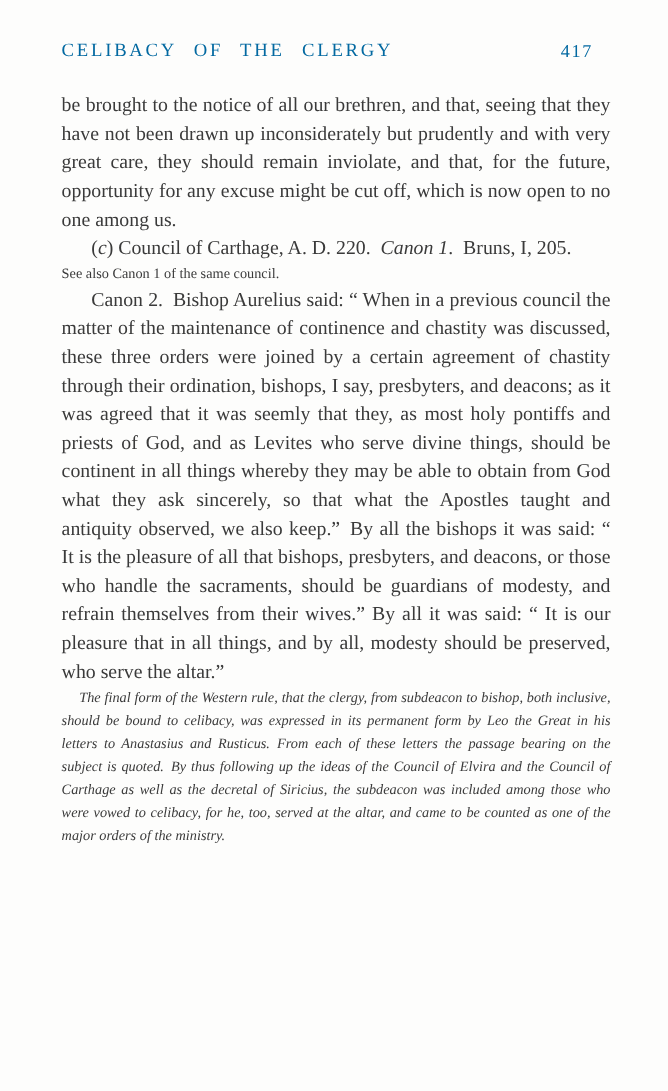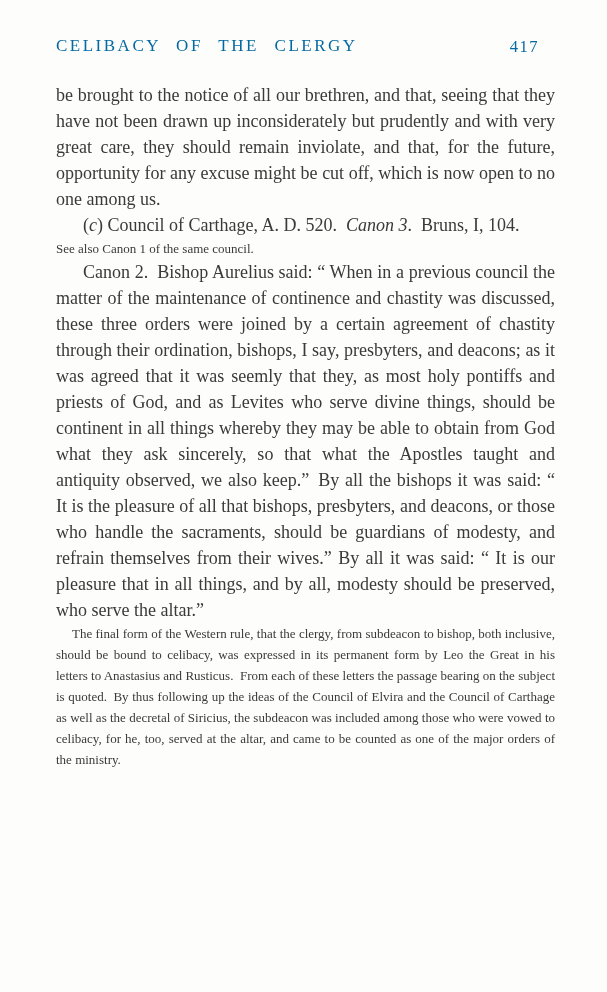--- a/index.html
+++ b/index.html
@@ -49,36 +49,37 @@
   }
   .indent {
     text-indent: 27px;
   }
   .small {
     font-size: 13px;
     line-height: 21px;
   }
   .small-indent {
     text-indent: 16px;
+    font-style: italic;
   }
   .gap-sm { margin-top: 6px; }
   .gap-md { margin-top: 11px; }
   .gap-lg { margin-top: 24px; }
   .text-block i {
     font-style: italic;
   }
 </style>
 </head>
 <body>
 
 <div class="page">
   <header class="running-head">
     <span class="head-title">CELIBACY OF THE CLERGY</span>
     <span class="folio">417</span>
   </header>
   <main class="text-block">
       <p class="body"><span>be brought to the notice of all our brethren, and that, seeing that they have not been drawn up inconsiderately but prudently and with very great care, they should remain inviolate, and that, for the future, opportunity for any excuse might be cut off, which is now open to no one among us.</span></p>
-      <p class="body indent gap-md"><span>(</span><i>c</i><span>) Council of Carthage, A. D. 520. </span><i>Canon 3</i><span>. Bruns, I, 104.</span></p>
+      <p class="body indent gap-md"><span>(</span><i>c</i><span>) Council of Carthage, A. D. 220. </span><i>Canon 1</i><span>. Bruns, I, 205.</span></p>
       <p class="small gap-sm"><span>See also Canon 1 of the same council.</span></p>
       <p class="body indent gap-md"><span>Canon 2. Bishop Aurelius said: “ When in a previous council the matter of the maintenance of continence and chastity was discussed, these three orders were joined by a certain agreement of chastity through their ordination, bishops, I say, presbyters, and deacons; as it was agreed that it was seemly that they, as most holy pontiffs and priests of God, and as Levites who serve divine things, should be continent in all things whereby they may be able to obtain from God what they ask sincerely, so that what the Apostles taught and antiquity observed, we also keep.” By all the bishops it was said: “ It is the pleasure of all that bishops, presbyters, and deacons, or those who handle the sacraments, should be guardians of modesty, and refrain themselves from their wives.” By all it was said: “ It is our pleasure that in all things, and by all, modesty should be preserved, who serve the altar.”</span></p>
       <p class="small small-indent gap-md"><span>The final form of the Western rule, that the clergy, from subdeacon to bishop, both inclusive, should be bound to celibacy, was expressed in its permanent form by Leo the Great in his letters to Anastasius and Rusticus. From each of these letters the passage bearing on the subject is quoted. By thus following up the ideas of the Council of Elvira and the Council of Carthage as well as the decretal of Siricius, the subdeacon was included among those who were vowed to celibacy, for he, too, served at the altar, and came to be counted as one of the major orders of the ministry.</span></p>
     </main>
 </div>
 
 </body></html>

